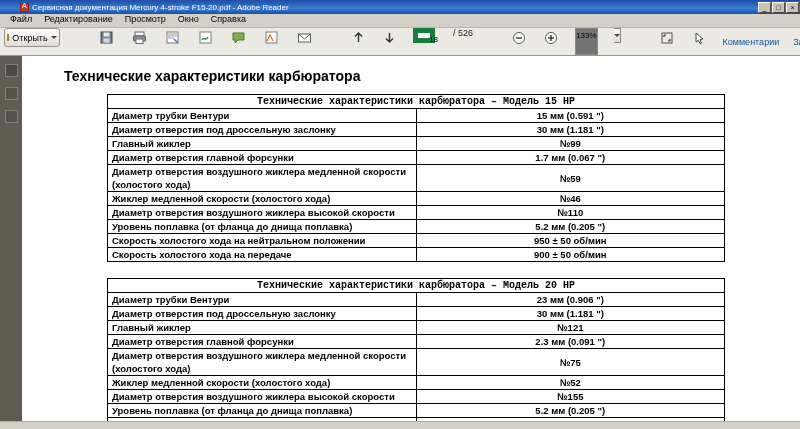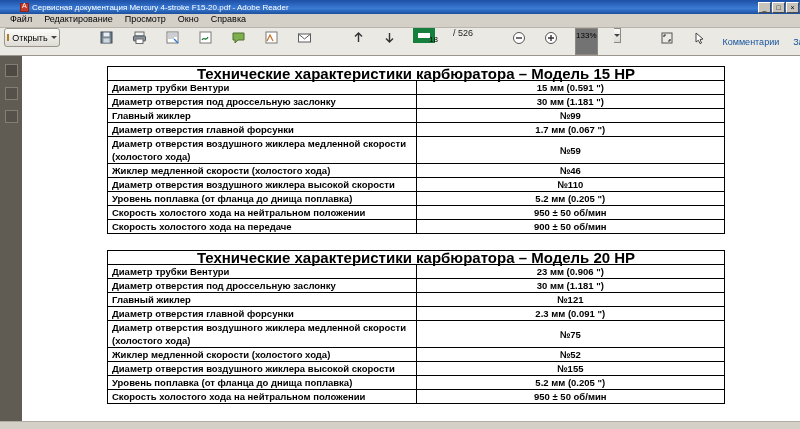--- a/index.html
+++ b/index.html
@@ -247,21 +247,22 @@
   table.spec th, table.spec td {
     border: 1px solid #000;
     padding: 0 4px;
     height: 13px;
     line-height: 13px;
     box-sizing: border-box;
   }
   table.spec th {
     text-align: center;
     font-weight: bold;
-    font-size: 15px;
+    font-size: 10px;
+    font-family: Liberation Mono, monospace;
   }
   table.spec td.label {
     text-align: left;
     font-weight: bold;
   }
   table.spec td.value {
     text-align: center;
     width: 150px;
     font-weight: bold;
   }
@@ -404,20 +405,21 @@
   </div>
 
   <div class="body-area">
     <div class="nav-rail">
       <span class="rail-icon"></span>
       <span class="rail-icon alt"></span>
       <span class="rail-icon alt"></span>
     </div>
 
     <div class="doc">
+      <div class="doc-title">Технические характеристики карбюратора</div>
 
       <table class="spec">
         <tbody>
             <tr>
           <th colspan="2">Технические характеристики карбюратора – Модель 15 HP</th>
         </tr>
         <tr>
           <td class="label">Диаметр трубки Вентури</td>
           <td class="value">15 мм (0.591 ")</td>
         </tr>

